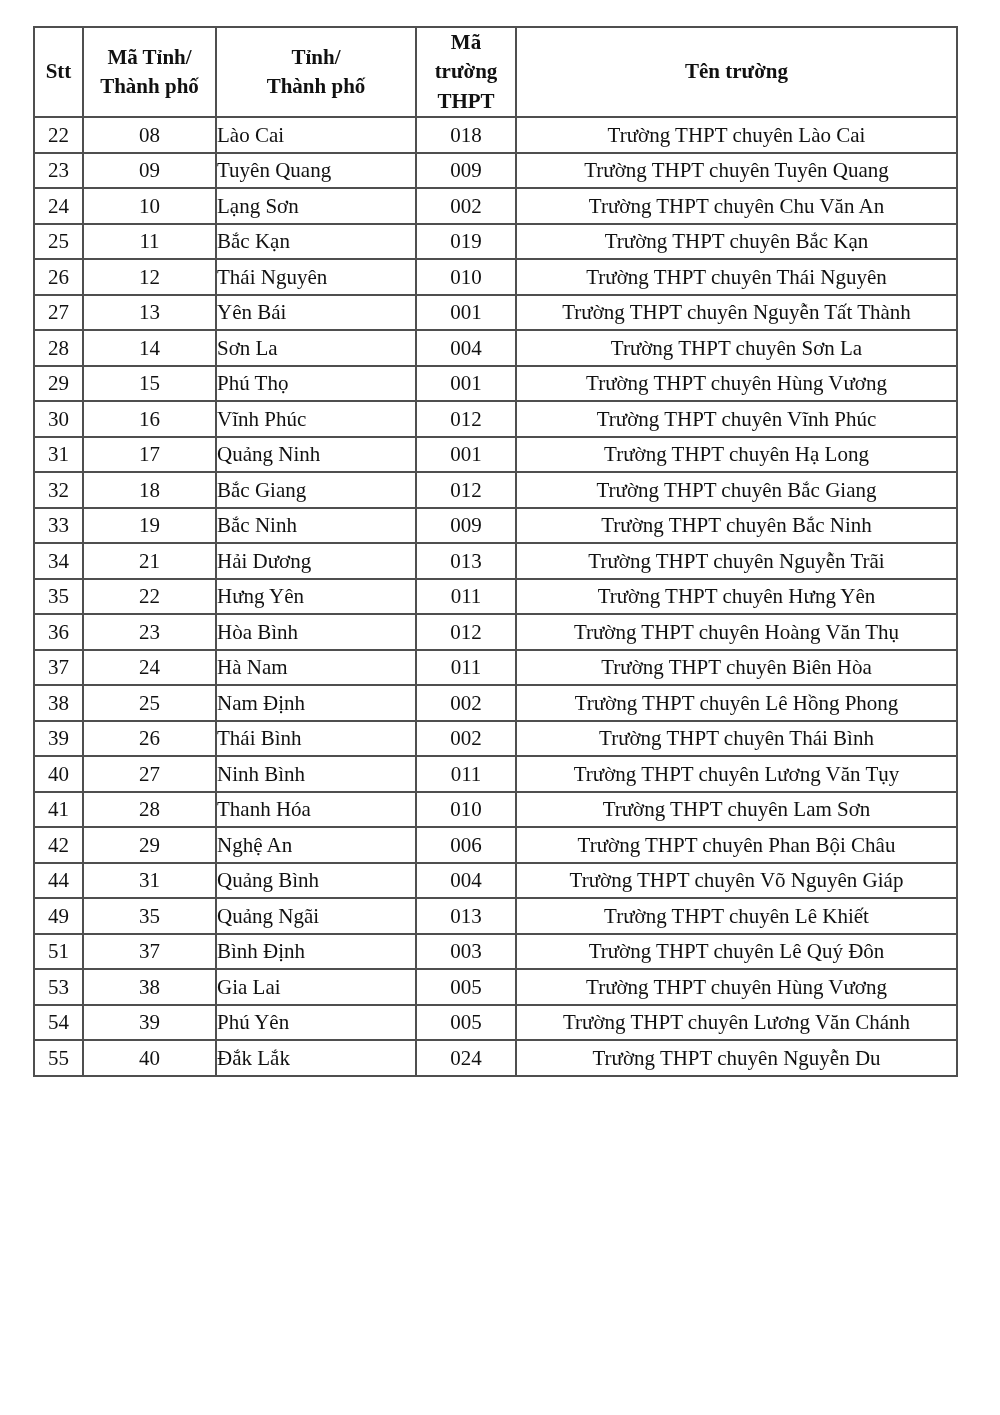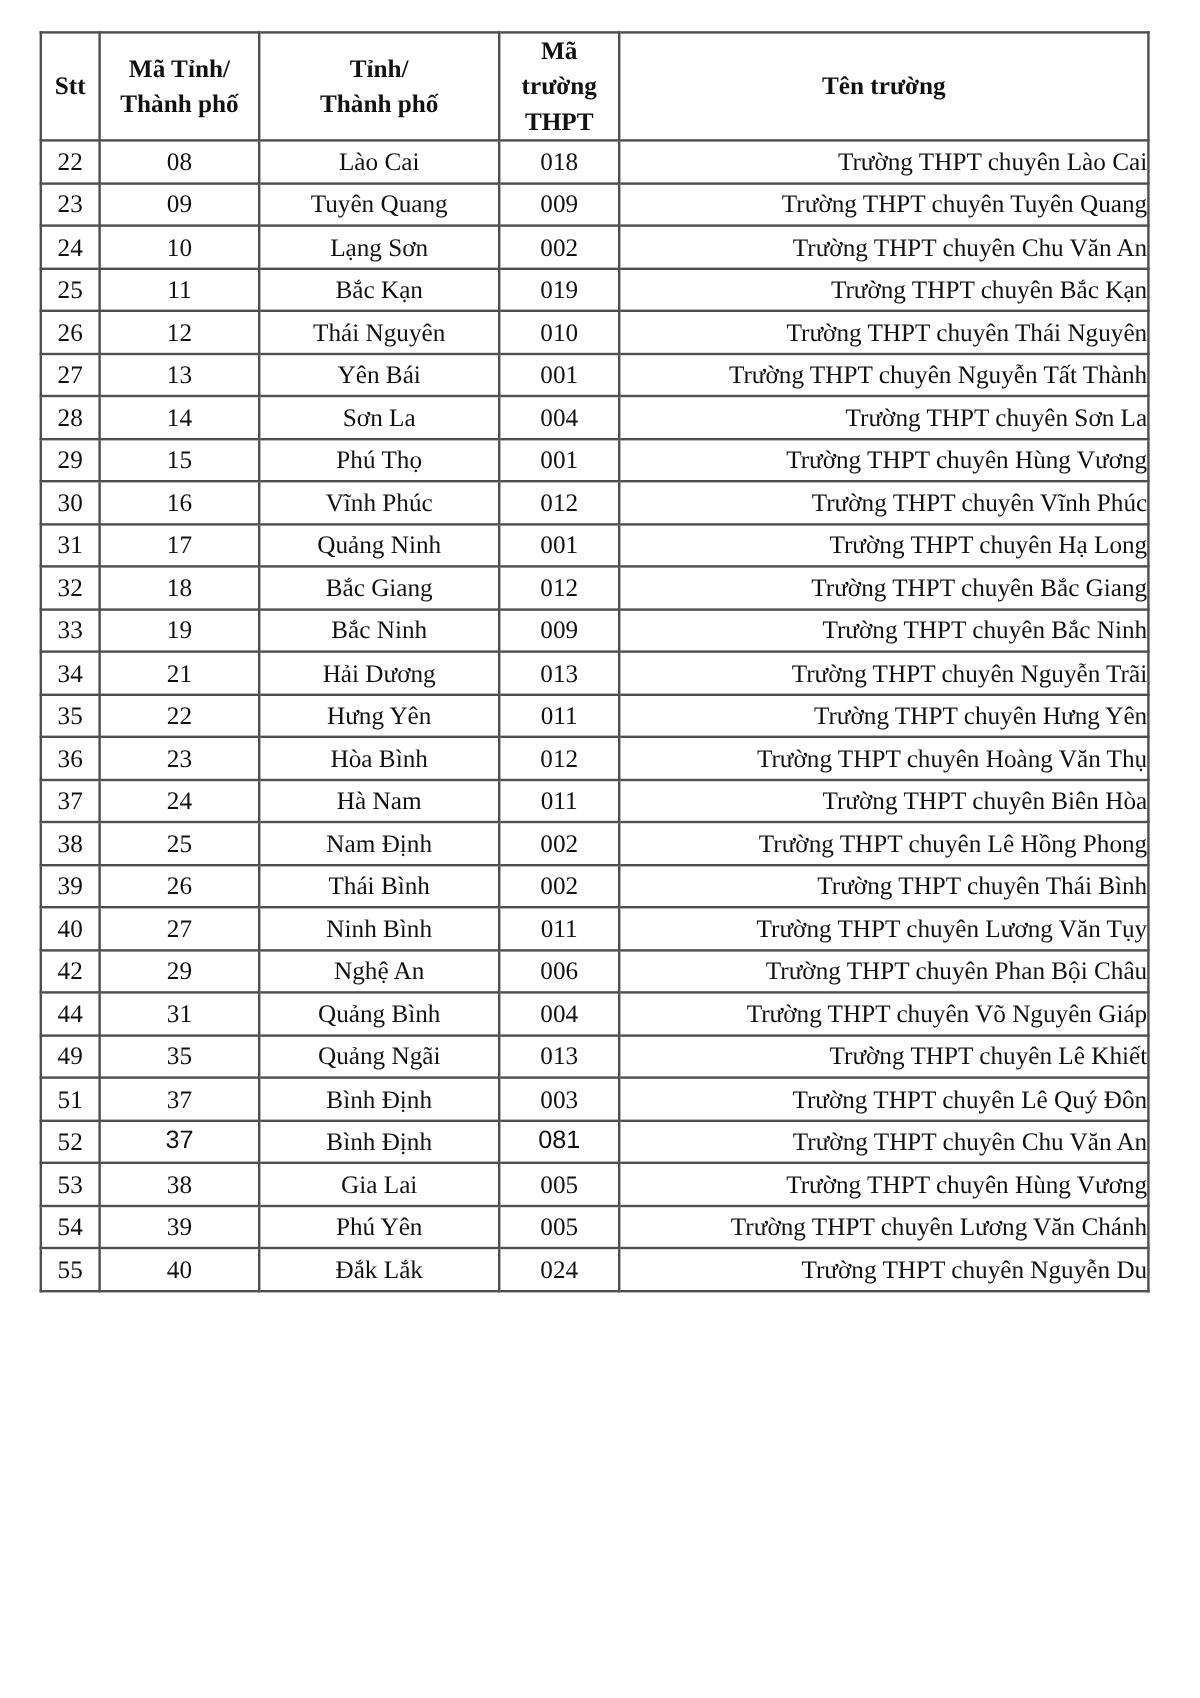--- a/index.html
+++ b/index.html
@@ -41,22 +41,22 @@
   }
   table.schools td {
     height: 33.5px;
   }
   col.c1 { width: 49px; }
   col.c2 { width: 133px; }
   col.c3 { width: 200px; }
   col.c4 { width: 100px; }
   col.c5 { width: 441px; }
   td.center { text-align: center; }
-  td.left-prov { text-align: center; padding-left: 17px; }
-  td.left-name { text-align: right; padding-left: 13px; margin-top: 20px; }
+  td.left-prov { text-align: left; padding-left: 17px; }
+  td.left-name { text-align: center; padding-left: 13px; margin-top: 20px; }
   td.sans {
     font-family: "Liberation Sans", "DejaVu Sans", sans-serif;
     font-size: 19px;
   }
 </style>
 </head>
 <body>
 
 <div class="page">
   <table class="schools">
@@ -226,20 +226,27 @@
   </tr>
 
   <tr>
     <td class="center">40</td>
     <td class="center">27</td>
     <td class="left-prov">Ninh Bình</td>
     <td class="center">011</td>
     <td class="left-name">Trường THPT chuyên Lương Văn Tụy</td>
   </tr>
 
+  <tr>
+    <td class="center">41</td>
+    <td class="center">28</td>
+    <td class="left-prov">Thanh Hóa</td>
+    <td class="center">010</td>
+    <td class="left-name">Trường THPT chuyên Lam Sơn</td>
+  </tr>
 
   <tr>
     <td class="center">42</td>
     <td class="center">29</td>
     <td class="left-prov">Nghệ An</td>
     <td class="center">006</td>
     <td class="left-name">Trường THPT chuyên Phan Bội Châu</td>
   </tr>
 
 
@@ -265,27 +272,20 @@
 
 
   <tr>
     <td class="center">51</td>
     <td class="center">37</td>
     <td class="left-prov">Bình Định</td>
     <td class="center">003</td>
     <td class="left-name">Trường THPT chuyên Lê Quý Đôn</td>
   </tr>
 
-  <tr>
-    <td class="center">52</td>
-    <td class="center sans">37</td>
-    <td class="left-prov">Bình Định</td>
-    <td class="center sans">081</td>
-    <td class="left-name">Trường THPT chuyên Chu Văn An</td>
-  </tr>
 
   <tr>
     <td class="center">53</td>
     <td class="center">38</td>
     <td class="left-prov">Gia Lai</td>
     <td class="center">005</td>
     <td class="left-name">Trường THPT chuyên Hùng Vương</td>
   </tr>
 
   <tr>

